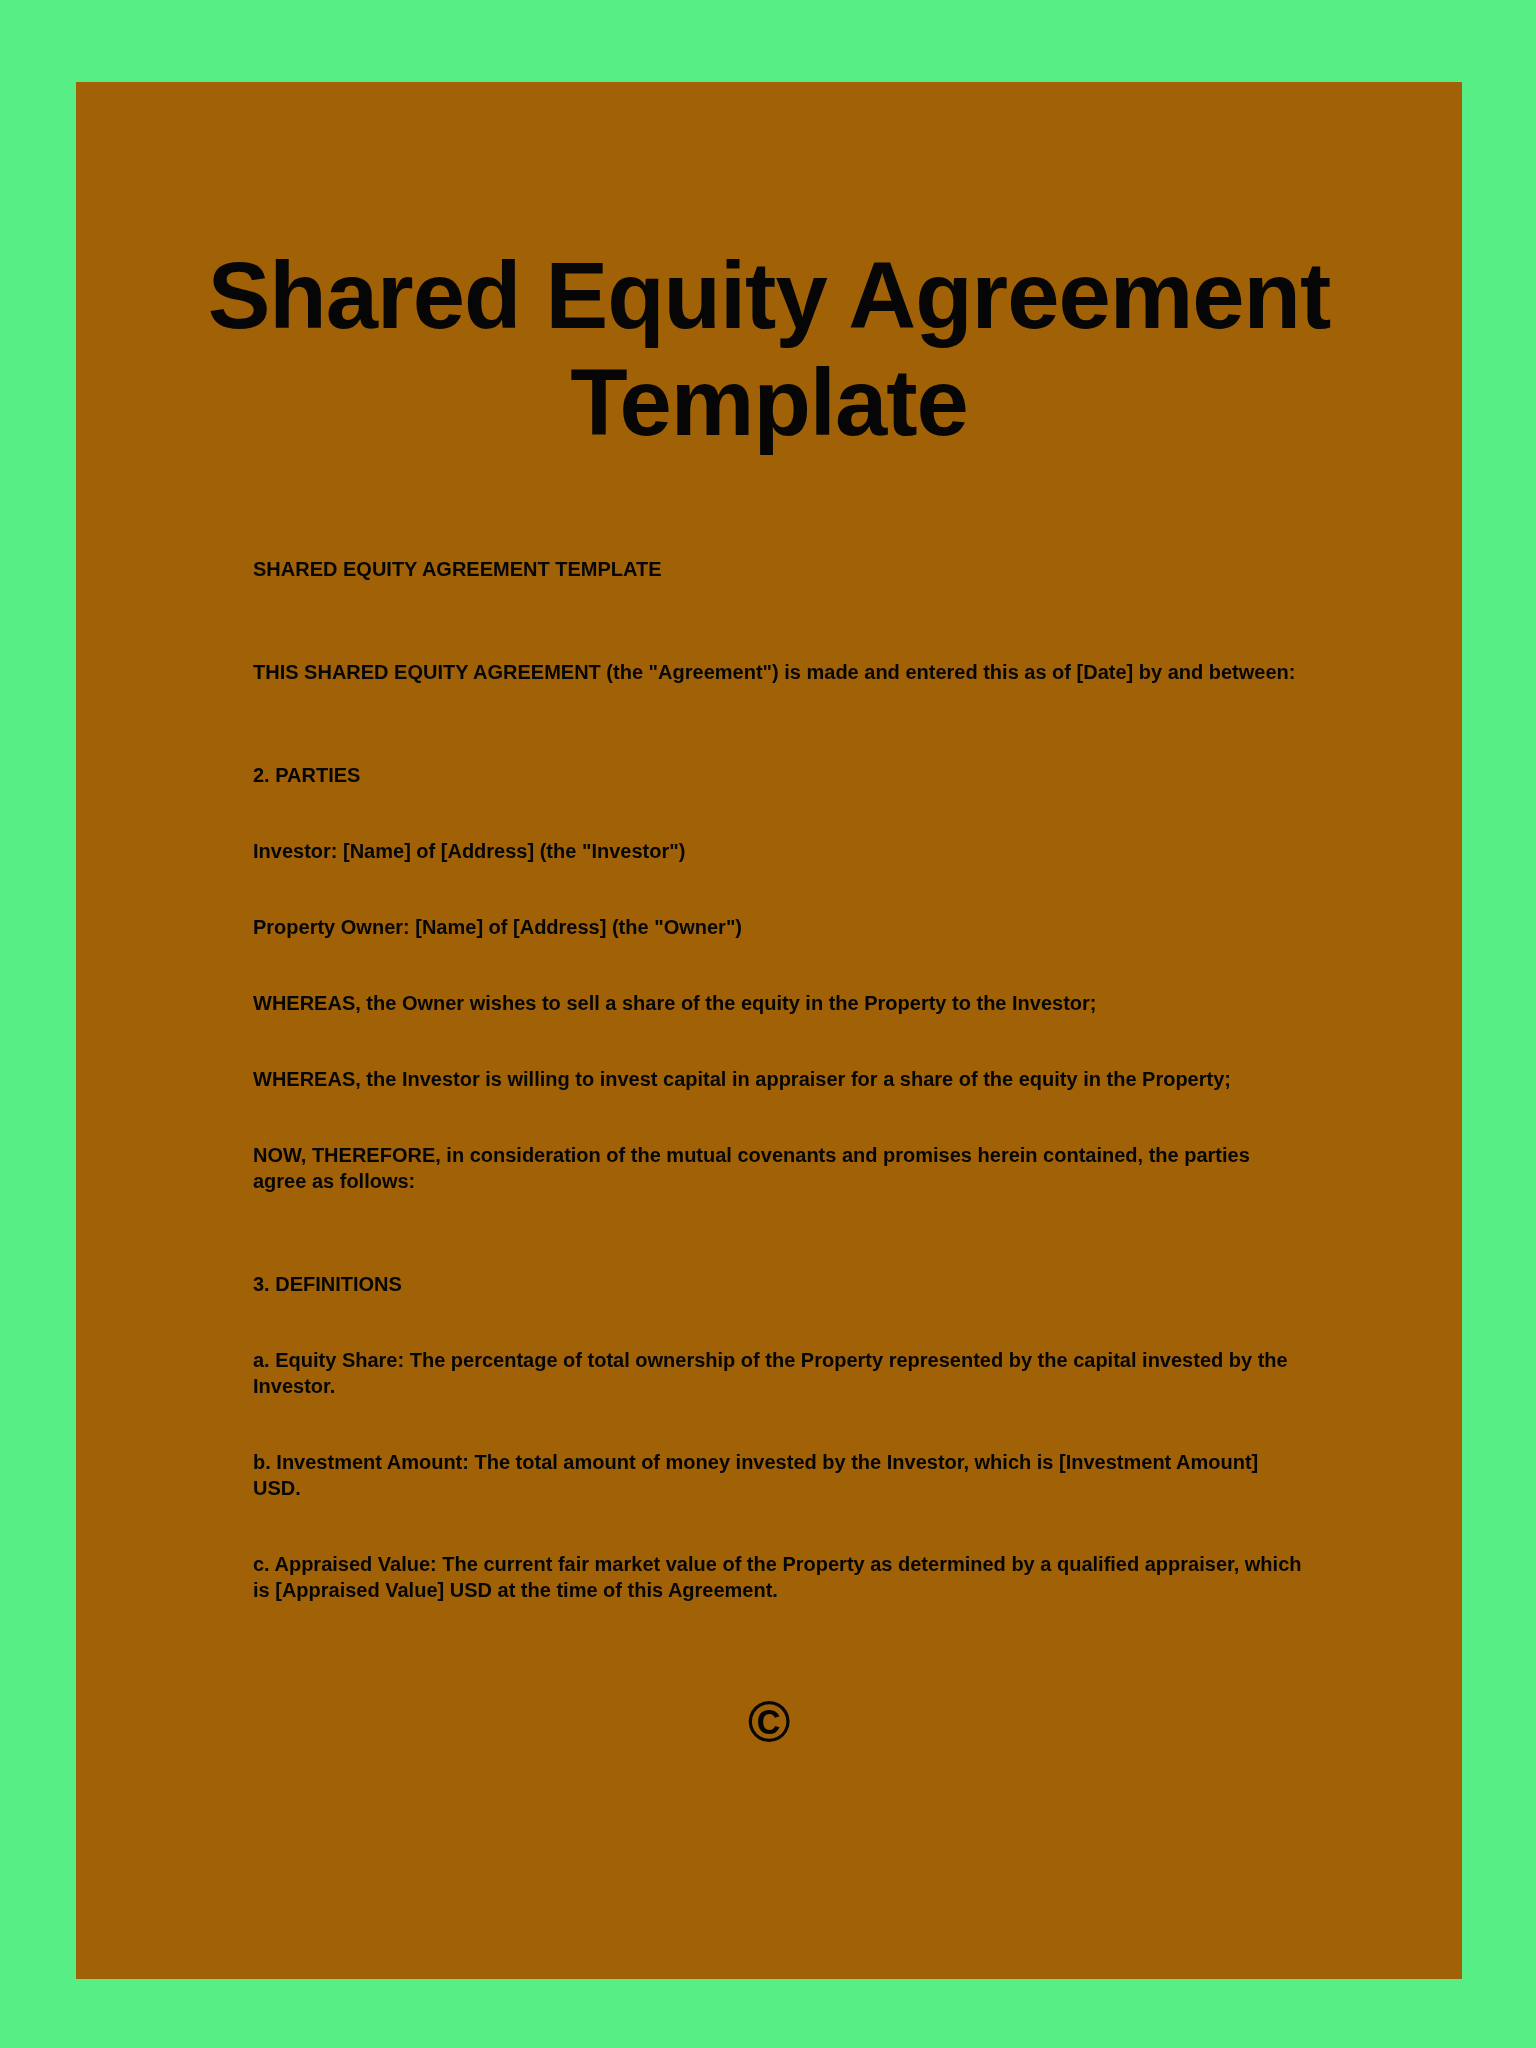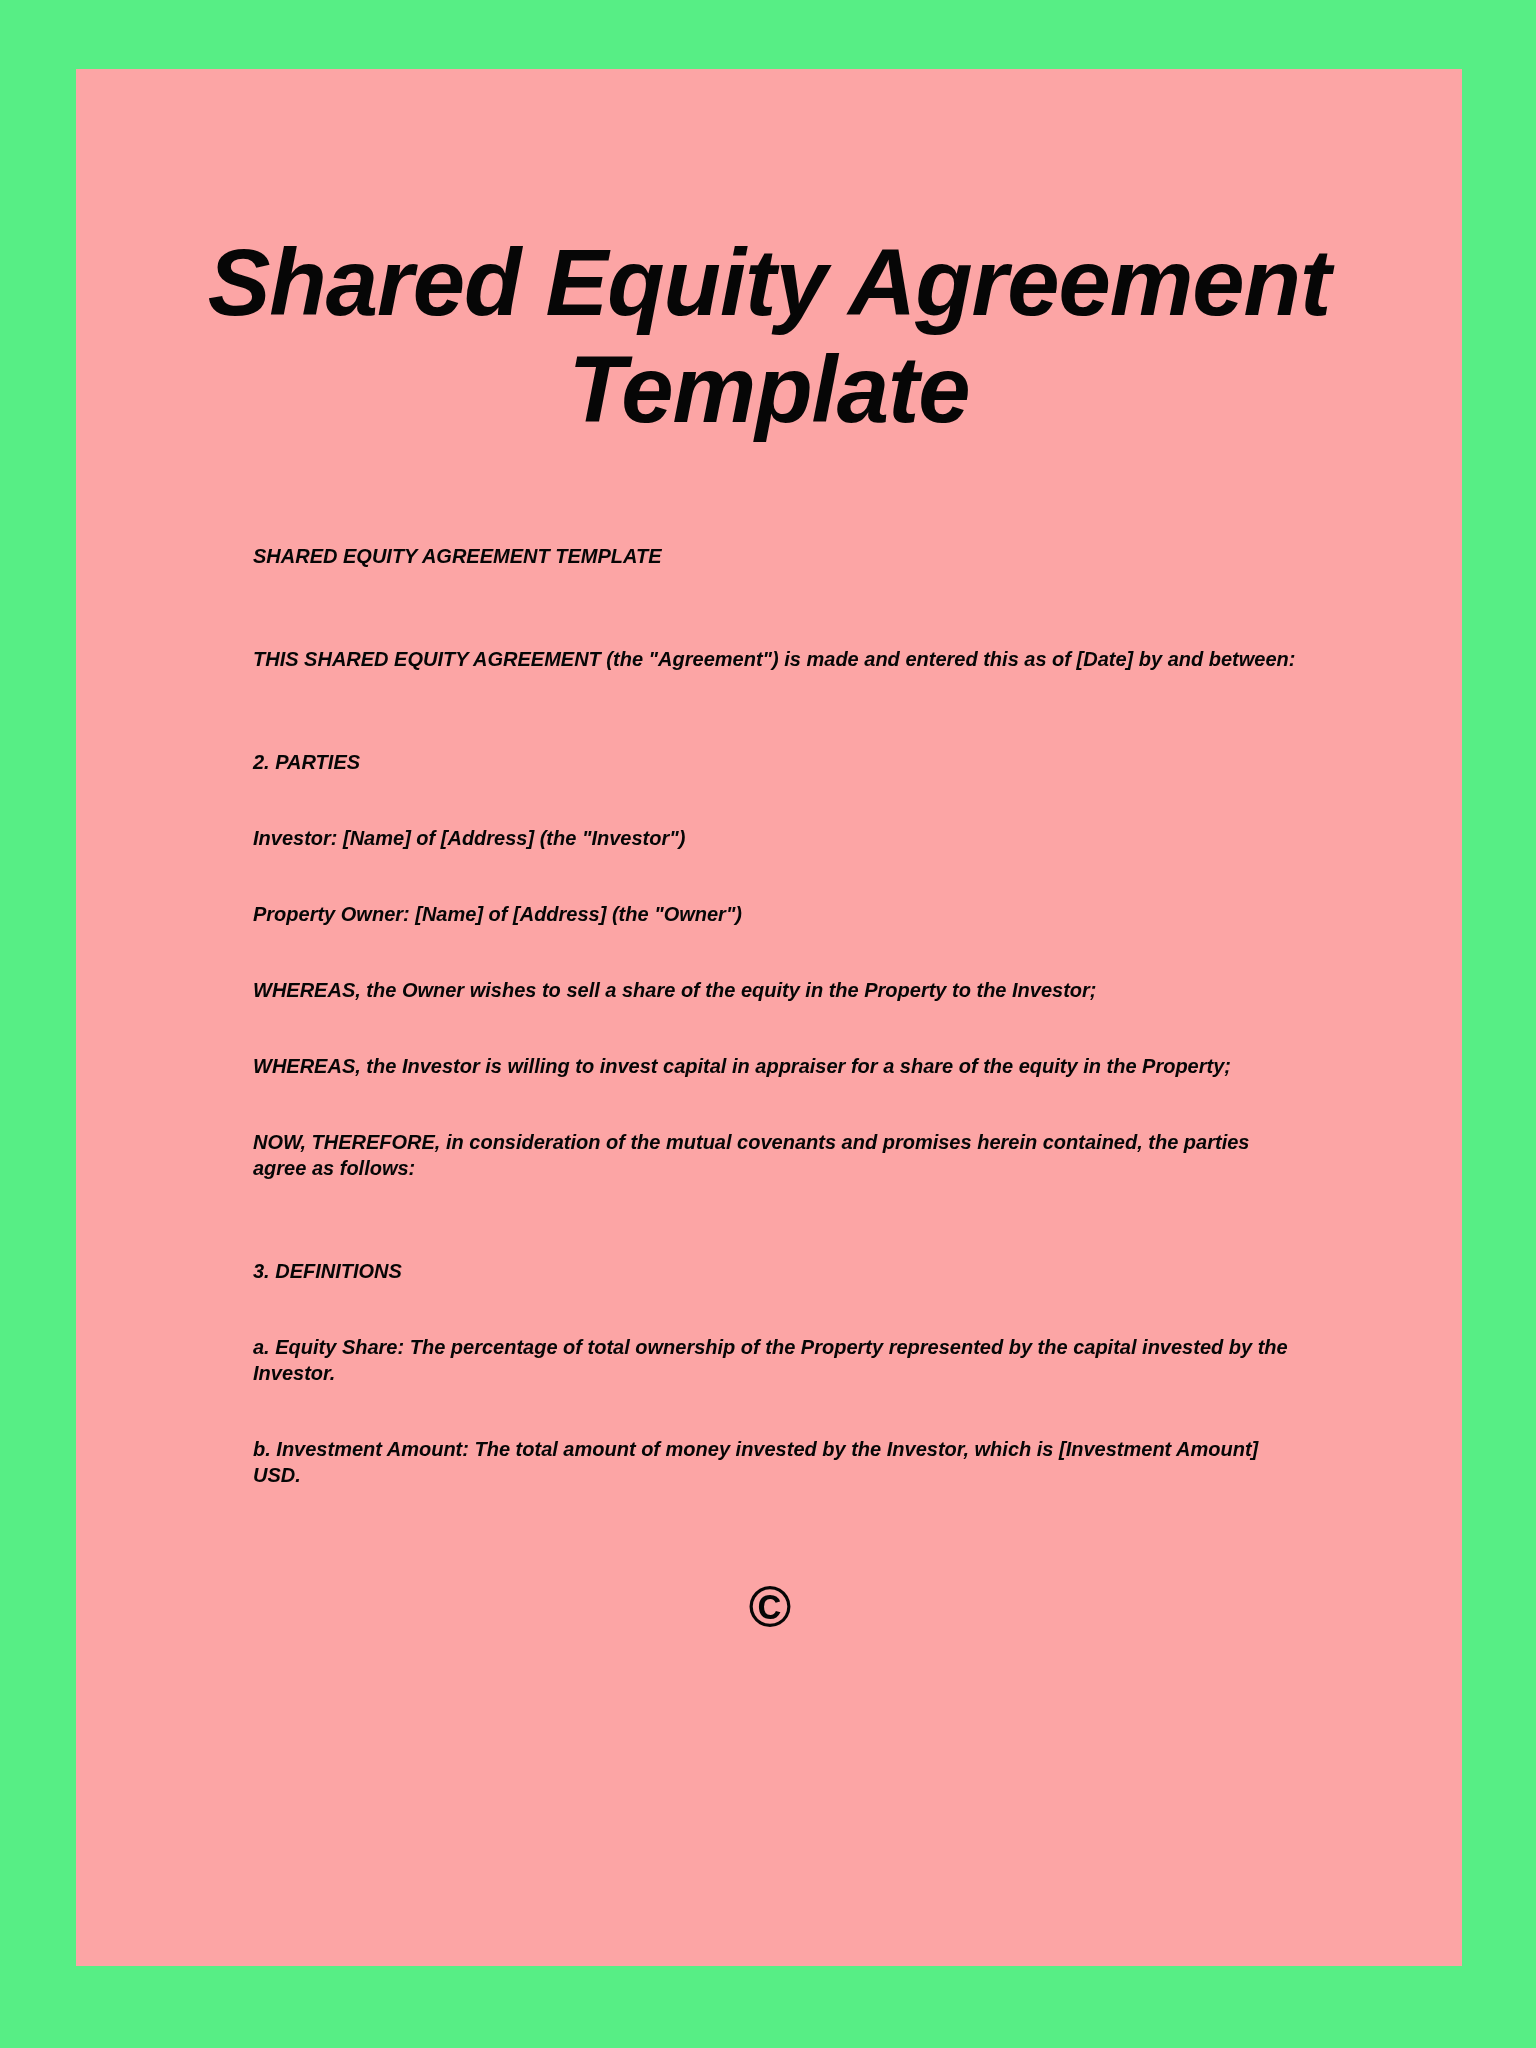--- a/index.html
+++ b/index.html
@@ -10,26 +10,25 @@
     width: 1536px;
     height: 2048px;
     position: relative;
     background: #57ee85;
     font-family: "Liberation Sans", "DejaVu Sans", sans-serif;
     overflow: hidden;
   }
   .paper {
     position: absolute;
     left: 76px;
-    top: 69px;
+    top: 82px;
     width: 1386px;
     height: 1897px;
-    background: #fca5a5;
+    background: #a16207;
     color: #060606;
-    font-style: italic;
   }
   .doc-title {
     margin: 0;
     padding: 160px 30px 0 30px;
     text-align: center;
     font-weight: 700;
     font-size: 94px;
     line-height: 107px;
     letter-spacing: -1px;
     color: #060606;
@@ -84,18 +83,19 @@
     <p>WHEREAS, the Investor is willing to invest capital in appraiser for a share of the equity in the Property;</p>
 
     <p>NOW, THEREFORE, in consideration of the mutual covenants and promises herein contained, the parties agree as follows:</p>
 
     <p class="sec">3. DEFINITIONS</p>
 
     <p>a. Equity Share: The percentage of total ownership of the Property represented by the capital invested by the Investor.</p>
 
     <p>b. Investment Amount: The total amount of money invested by the Investor, which is [Investment Amount] USD.</p>
 
+    <p>c. Appraised Value: The current fair market value of the Property as determined by a qualified appraiser, which is [Appraised Value] USD at the time of this Agreement.</p>
 
   </div>
 
   <div class="footer-mark">©</div>
 
 </div>
 
 </body></html>

